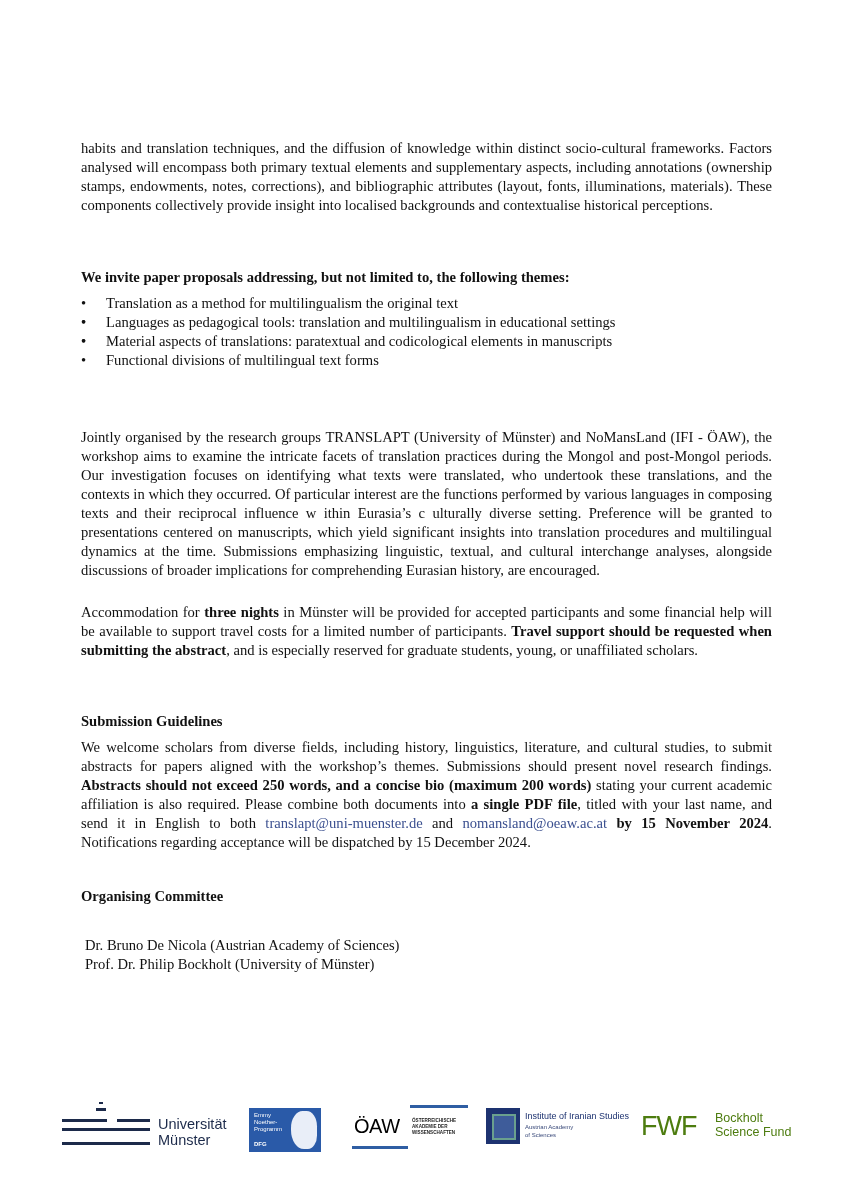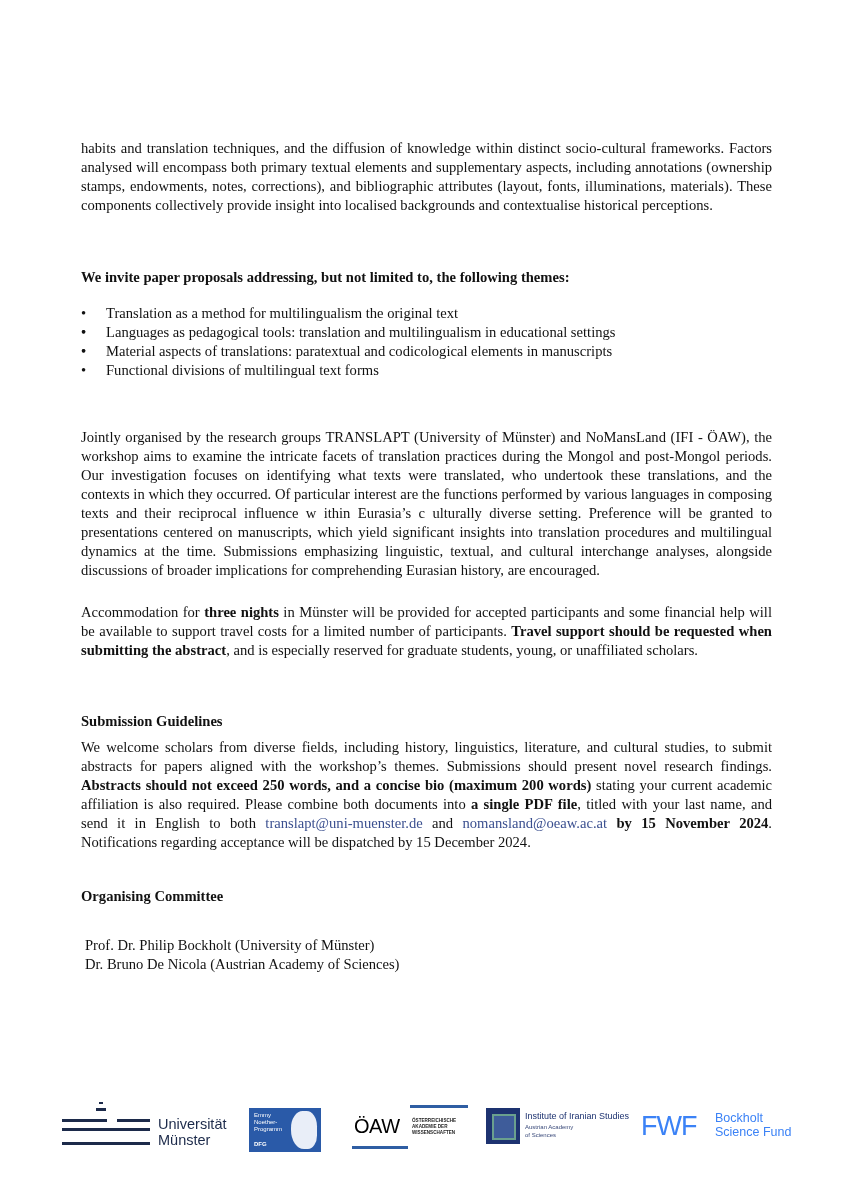--- a/index.html
+++ b/index.html
@@ -28,33 +28,33 @@
   .oeaw { left: 352px; top: 1105px; width: 124px; height: 44px; }
   .oeaw .big { position: absolute; left: 2px; top: 10px; font-family: "Liberation Sans", "DejaVu Sans", sans-serif; font-size: 20px; color: #000000; letter-spacing: -0.5px; }
   .oeaw .small { position: absolute; left: 60px; top: 13px; font-family: "Liberation Sans", "DejaVu Sans", sans-serif; font-size: 4.6px; line-height: 6px; font-weight: bold; color: #1d1d1d; }
   .oeaw .bt { position: absolute; left: 58px; top: 0; width: 58px; height: 3px; background: #2f5ea3; }
   .oeaw .bb { position: absolute; left: 0; top: 41px; width: 56px; height: 3px; background: #2f5ea3; }
   .iis { left: 486px; top: 1108px; width: 140px; height: 38px; }
   .iis .sq { position: absolute; left: 0; top: 0; width: 34px; height: 36px; background: #1d3270; }
   .iis .sq .in { position: absolute; left: 6px; top: 6px; width: 20px; height: 22px; border: 2px solid #6aa08e; background: #3e5c9a; }
   .iis .t1 { position: absolute; left: 39px; top: 3px; font-family: "Liberation Sans", "DejaVu Sans", sans-serif; font-size: 9px; color: #1d3270; white-space: nowrap; }
   .iis .t2 { position: absolute; left: 39px; top: 16px; font-family: "Liberation Sans", "DejaVu Sans", sans-serif; font-size: 6px; line-height: 7.5px; color: #3a4a7a; }
-  .fwf { left: 641px; top: 1110px; width: 170px; height: 34px; font-family: "Liberation Sans", "DejaVu Sans", sans-serif; color: #3b82f6; }
+  .fwf { left: 641px; top: 1110px; width: 170px; height: 34px; font-family: "Liberation Sans", "DejaVu Sans", sans-serif; color: #4d7c0f; }
   .fwf .big { position: absolute; left: 0; top: 1px; font-size: 27px; font-weight: normal; letter-spacing: -1px; line-height: 30px; }
   .fwf .small { position: absolute; left: 74px; top: 2px; font-size: 12.5px; line-height: 13.5px; }
 </style>
 </head>
 <body>
 
 <div class="blk" style="top:139px;">
   <p>habits and translation techniques, and the diffusion of knowledge within distinct socio-cultural frameworks. Factors analysed will encompass both primary textual elements and supplementary aspects, including annotations (ownership stamps, endowments, notes, corrections), and bibliographic attributes (layout, fonts, illuminations, materials). These components collectively provide insight into localised backgrounds and contextualise historical perceptions.</p>
 </div>
 
 <div class="blk" style="top:268px;">
-  <p class="bold" style="margin-bottom:17px;">We invite paper proposals addressing, but not limited to, the following themes:</p>
+  <p class="bold" style="margin-bottom:7px;">We invite paper proposals addressing, but not limited to, the following themes:</p>
   <ul class="themes">
     <li><span class="bullet">•</span><span>Translation as a method for multilingualism the original text</span></li>
     <li><span class="bullet">•</span></li>
     <li><span class="bullet">•</span><span>Languages as pedagogical tools: translation and multilingualism in educational settings</span></li>
     <li><span class="bullet">•</span></li>
     <li><span class="bullet">•</span><span>Material aspects of translations: paratextual and codicological elements in manuscripts</span></li>
     <li><span class="bullet">•</span><span>Functional divisions of multilingual text forms</span></li>
   </ul>
 </div>
 
@@ -68,22 +68,22 @@
 
 <div class="blk" style="top:712px;">
   <p class="bold" style="margin-bottom:7px;">Submission Guidelines</p>
   <p><span>We welcome scholars from diverse fields, including history, linguistics, literature, and cultural studies, to submit abstracts for papers aligned with the workshop’s themes. Submissions should present novel research findings. </span><b>Abstracts should not exceed 250 words, and a concise bio (maximum 200 words)</b><span> stating your current academic affiliation is also required. Please combine both documents into </span><b>a single PDF file</b><span>, titled with your last name, and send it in English to </span><span class="u">both</span> <a class="mail">translapt@uni-muenster.de</a><span> and </span><a class="mail">nomansland@oeaw.ac.at</a><b> by 15 November 2024</b><span>. Notifications regarding acceptance will be dispatched by 15 December 2024.</span></p>
 </div>
 
 <div class="blk" style="top:887px;">
   <p class="bold">Organising Committee</p>
 </div>
 <div class="committee">
+  <div>Dr. Bruno De Nicola (Austrian Academy of Sciences)</div>
   <div>Prof. Dr. Philip Bockholt (University of Münster)</div>
-  <div>Dr. Bruno De Nicola (Austrian Academy of Sciences)</div>
 </div>
 
 <div class="logo um">
   <div class="bar" style="left:37px;top:0;width:4px;height:2px;"></div>
   <div class="bar" style="left:34px;top:6px;width:10px;height:3px;"></div>
   <div class="bar" style="left:0;top:17px;width:45px;"></div>
   <div class="bar" style="left:55px;top:17px;width:33px;"></div>
   <div class="bar" style="left:0;top:26px;width:88px;"></div>
   <div class="bar" style="left:0;top:40px;width:88px;"></div>
   <div class="txt">

